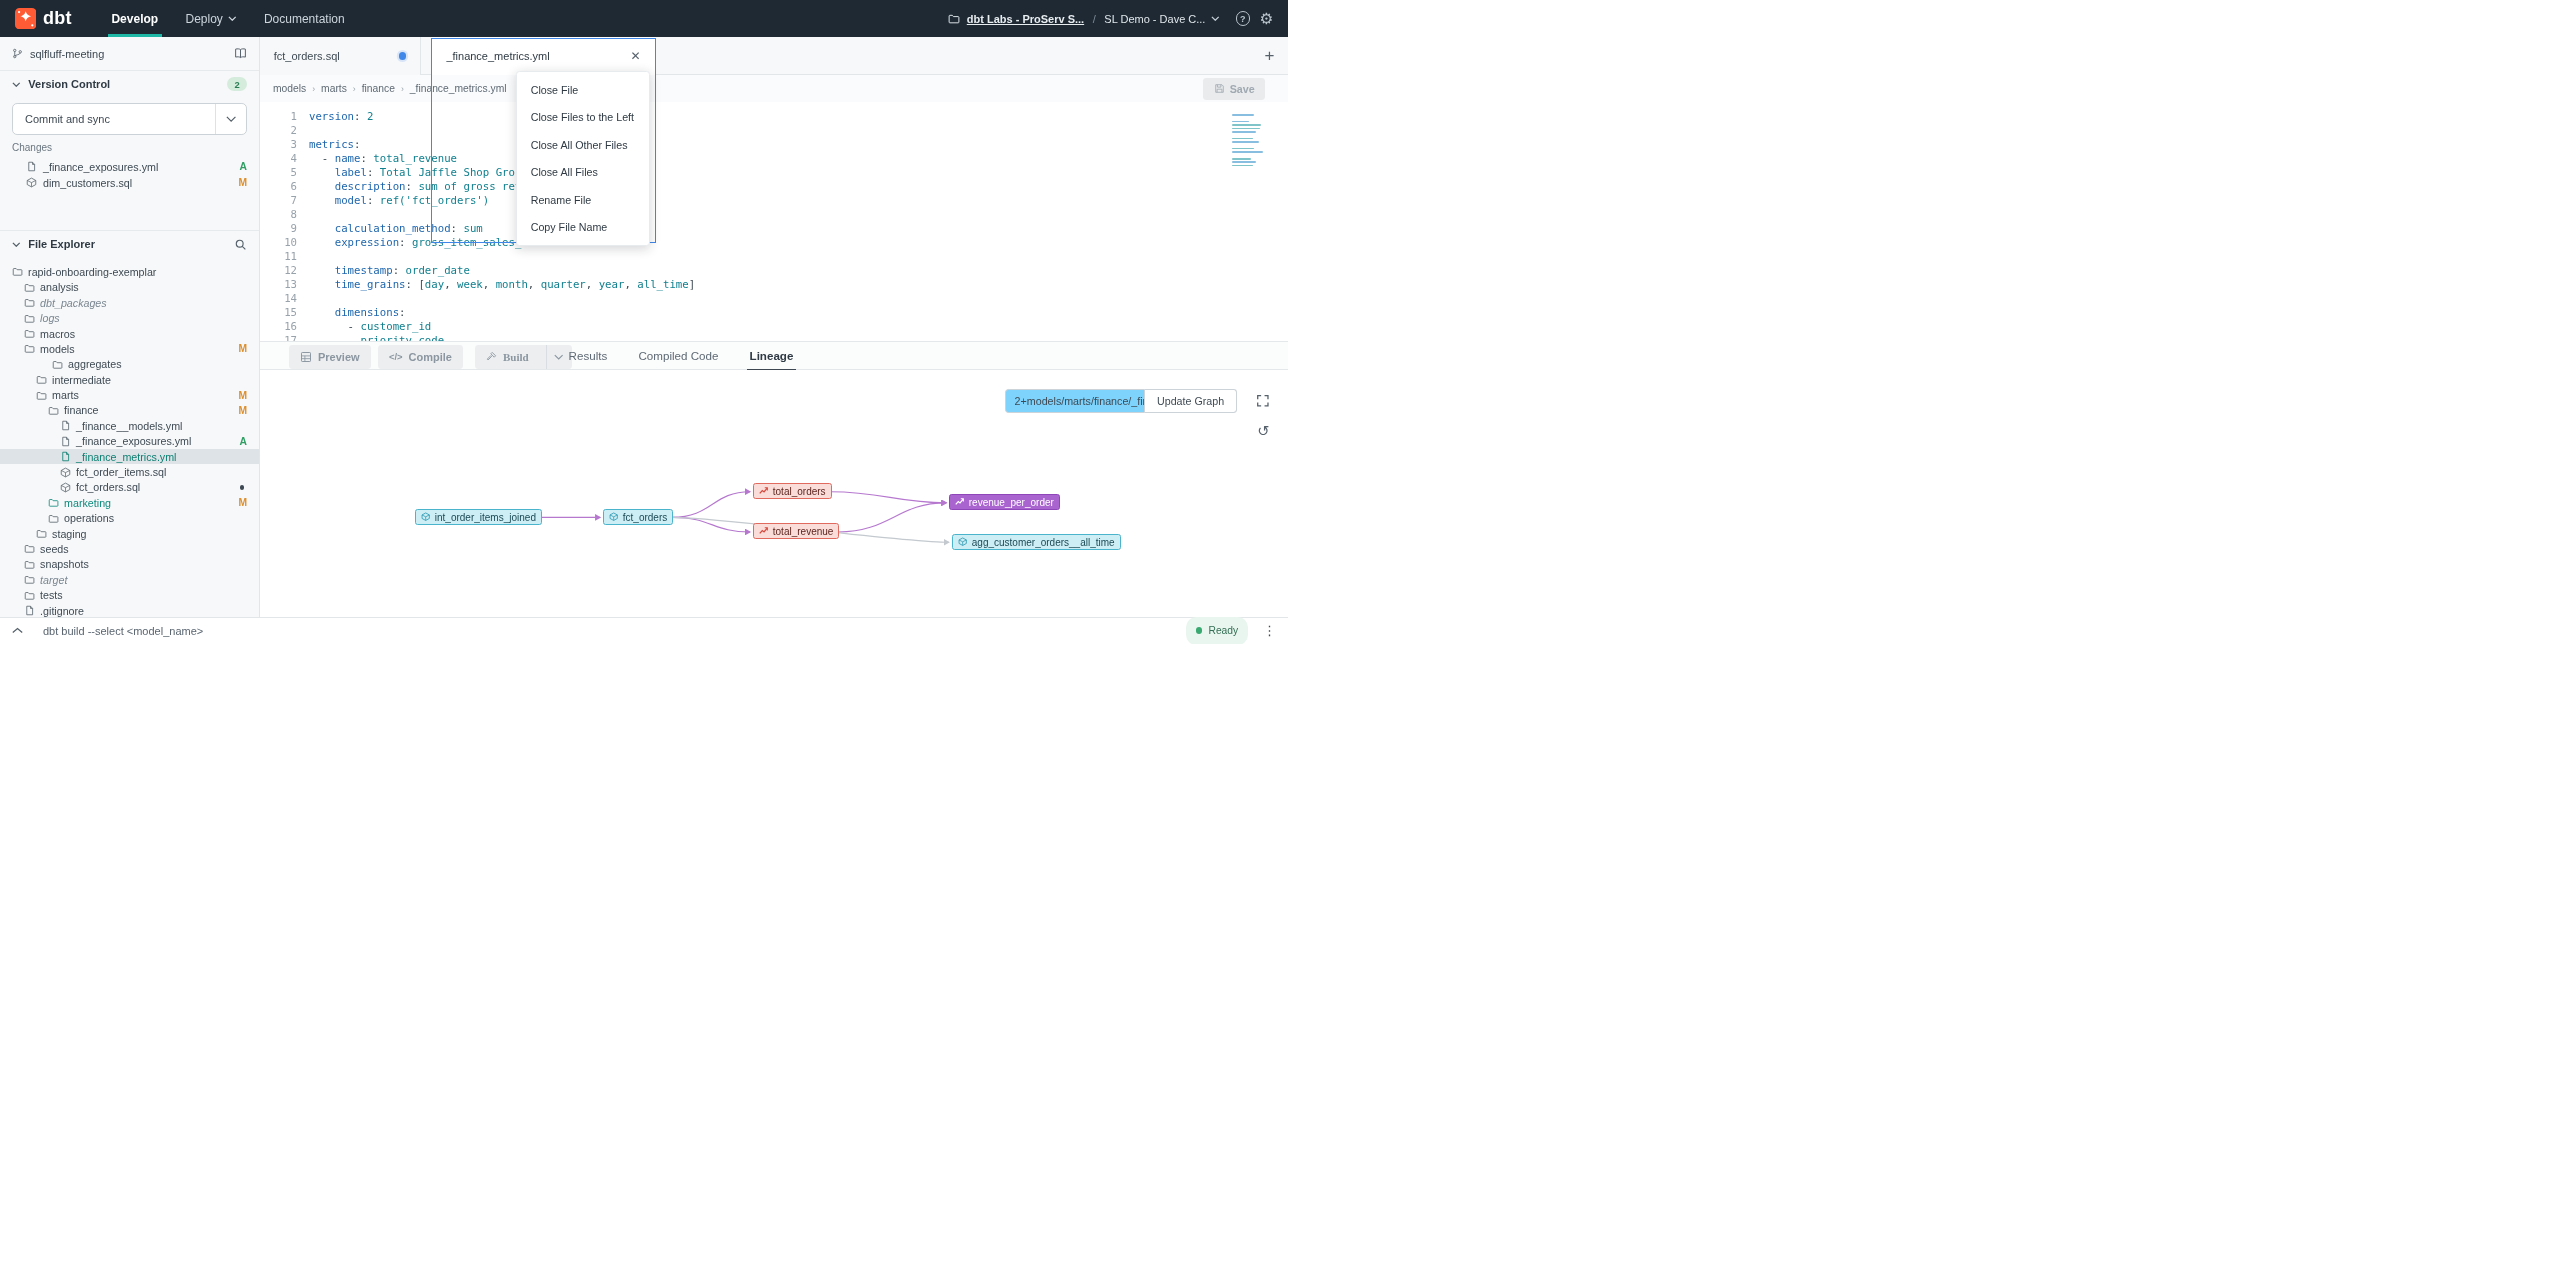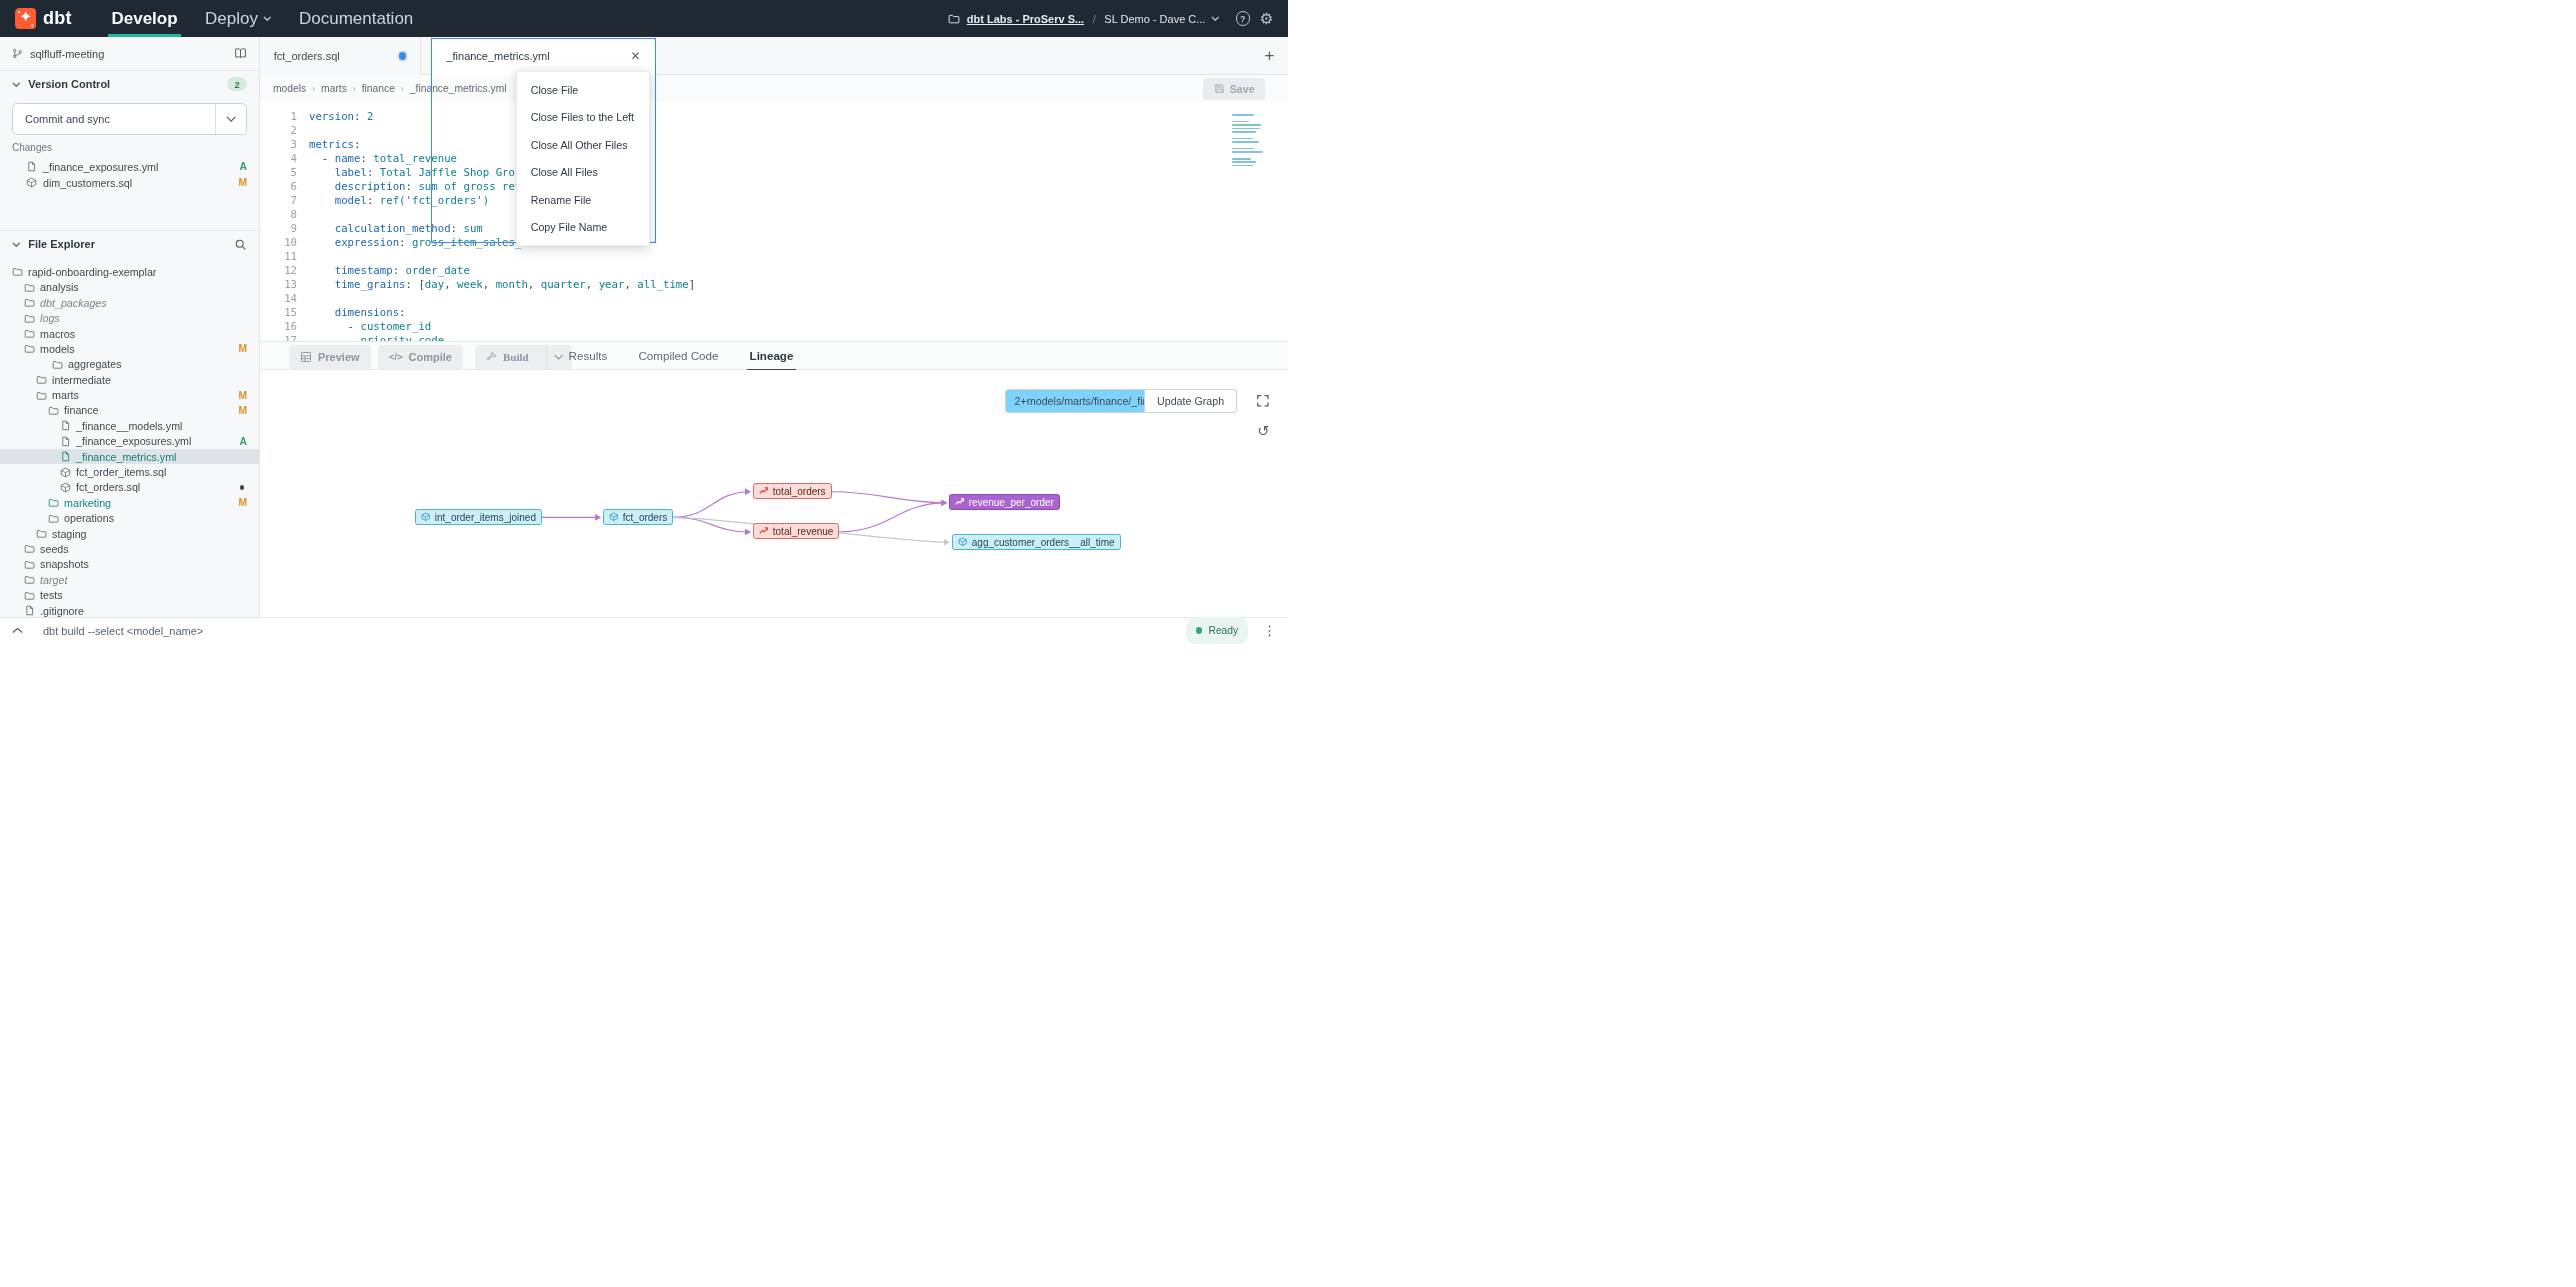--- a/index.html
+++ b/index.html
@@ -6,21 +6,21 @@
   html,body{width:1288px;height:644px;}
   body{font-family:"Liberation Sans",sans-serif;background:#fff;overflow:hidden;position:relative;}
   svg{display:block;}
 
   
   .navbar{position:absolute;top:0;left:0;right:0;height:37px;background:#1e2934;display:flex;align-items:center;padding:0 14.6px;z-index:60;}
   .logo{display:flex;align-items:center;gap:6.9px;}
   .logo-mark svg{width:21.4px;height:21.4px;}
   .logo-text{color:#fff;font-weight:700;font-size:18px;letter-spacing:0.3px;}
   .nav-menu{display:flex;height:37px;margin-left:26px;}
-  .nav-item{position:relative;display:flex;align-items:center;gap:5.1px;padding:0 13.7px;color:#cdd5db;font-size:17px;cursor:pointer;}
+  .nav-item{position:relative;display:flex;align-items:center;gap:5.1px;padding:0 13.7px;color:#cdd5db;font-size:12px;cursor:pointer;}
   .nav-item.active{color:#fff;font-weight:700;}
   .nav-item.active::after{content:"";position:absolute;left:10.3px;right:10.3px;bottom:0;height:2.6px;background:#1fb8a6;}
   .nav-right{margin-left:auto;display:flex;align-items:center;gap:6.9px;color:#e8edf0;font-size:11px;}
   .acct{font-weight:700;display:flex;align-items:center;gap:6.9px;white-space:nowrap;text-decoration:underline;}
   .nr-sep{color:#7d8b96;padding:0 1.7px;}
   .proj{display:flex;align-items:center;gap:6px;color:#e0e7ea;white-space:nowrap;}
   .help-circle{width:14.6px;height:14.6px;border:1.3px solid #b9c4cc;border-radius:50%;display:flex;align-items:center;justify-content:center;font-size:9px;color:#b9c4cc;font-weight:700;margin-left:8.6px;}
   .gear{font-size:15.4px;color:#b9c4cc;margin-left:2.6px;line-height:1;}
 
   

